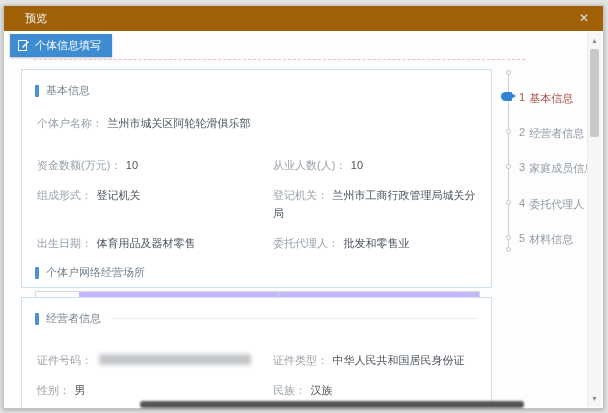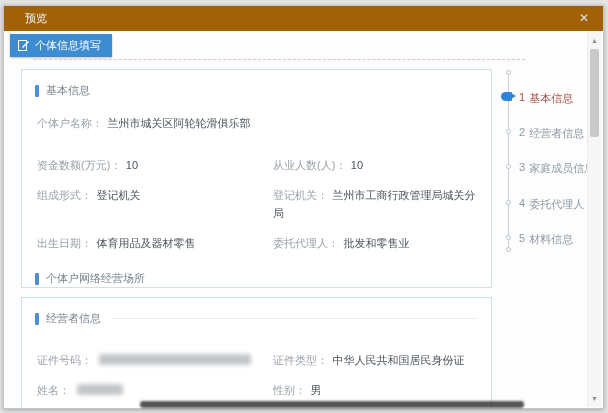--- a/index.html
+++ b/index.html
@@ -44,21 +44,21 @@
   .marker { width:4px; height:12px; background:#4d8fd1; border-radius:1px; margin-right:7px; flex:0 0 auto; }
   .sec-line { flex:1; height:1px; background:#e9eef3; margin-left:10px; }
 
   .lbl { color:#99a1a9; font-size:11px; }
   .val { color:#4b545c; font-size:11px; }
   .row-name { margin-top:15px; padding-left:2px; }
   .grid2 {
     display:grid; grid-template-columns:236px 1fr; row-gap:12px;
     margin-top:24px; padding-left:2px;
   }
-  .subhead { margin-top:20px; }
+  .subhead { margin-top:14px; }
   .ptable { width:445px; border:1px solid #d9d9d9; margin-top:11px; }
   .ptable-head { display:grid; grid-template-columns:1fr 1fr; background:#c4b5fd;margin-left:43px; }
   .th {
     font-size:11px; color:#555; font-weight:bold; text-align:center;
     padding:4px 0 3px 0;
   }
   .th:first-child { border-right:1px solid #d9d9d9; }
   .scope-row { margin-top:10px; padding-left:2px; line-height:14px; }
 
   .redact {
@@ -189,24 +189,20 @@
         <div class="grid2">
           <div class="cell">
             <span class="lbl">证件号码：</span>
             <span class="redact redact-id"></span>
           </div>
           <div class="cell">
             <span class="lbl">证件类型：</span>
             <span class="val">中华人民共和国居民身份证</span>
           </div>
           <div class="cell">
-            <span class="lbl">姓名：</span>
-            <span class="redact redact-name"></span>
-          </div>
-          <div class="cell">
             <span class="lbl">性别：</span>
             <span class="val">男</span>
           </div>
           <div class="cell">
             <span class="lbl">民族：</span>
             <span class="val">汉族</span>
           </div>
 
         </div>
       </div>

